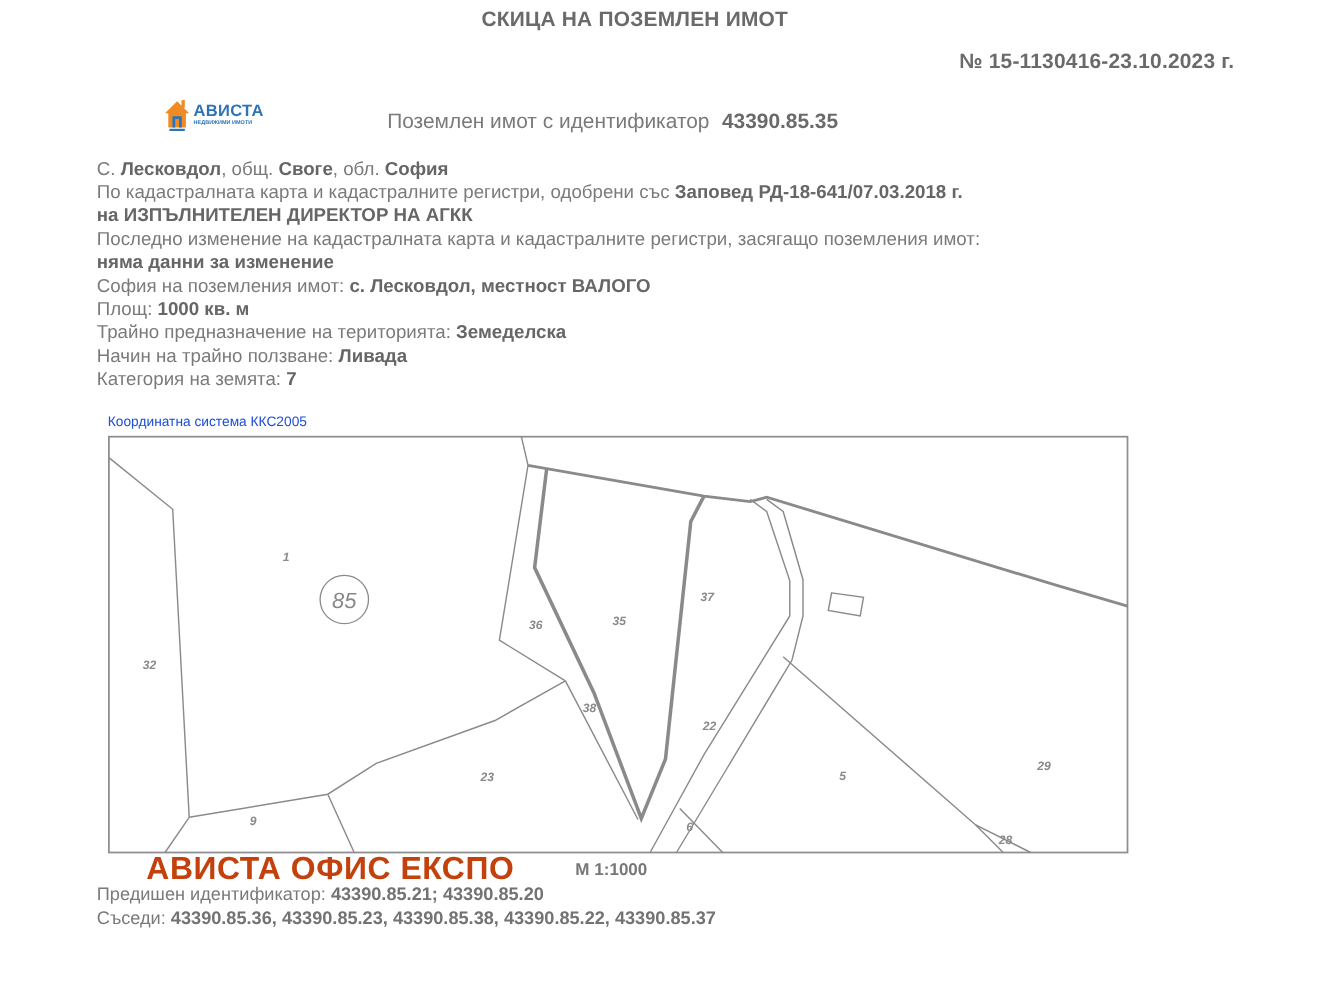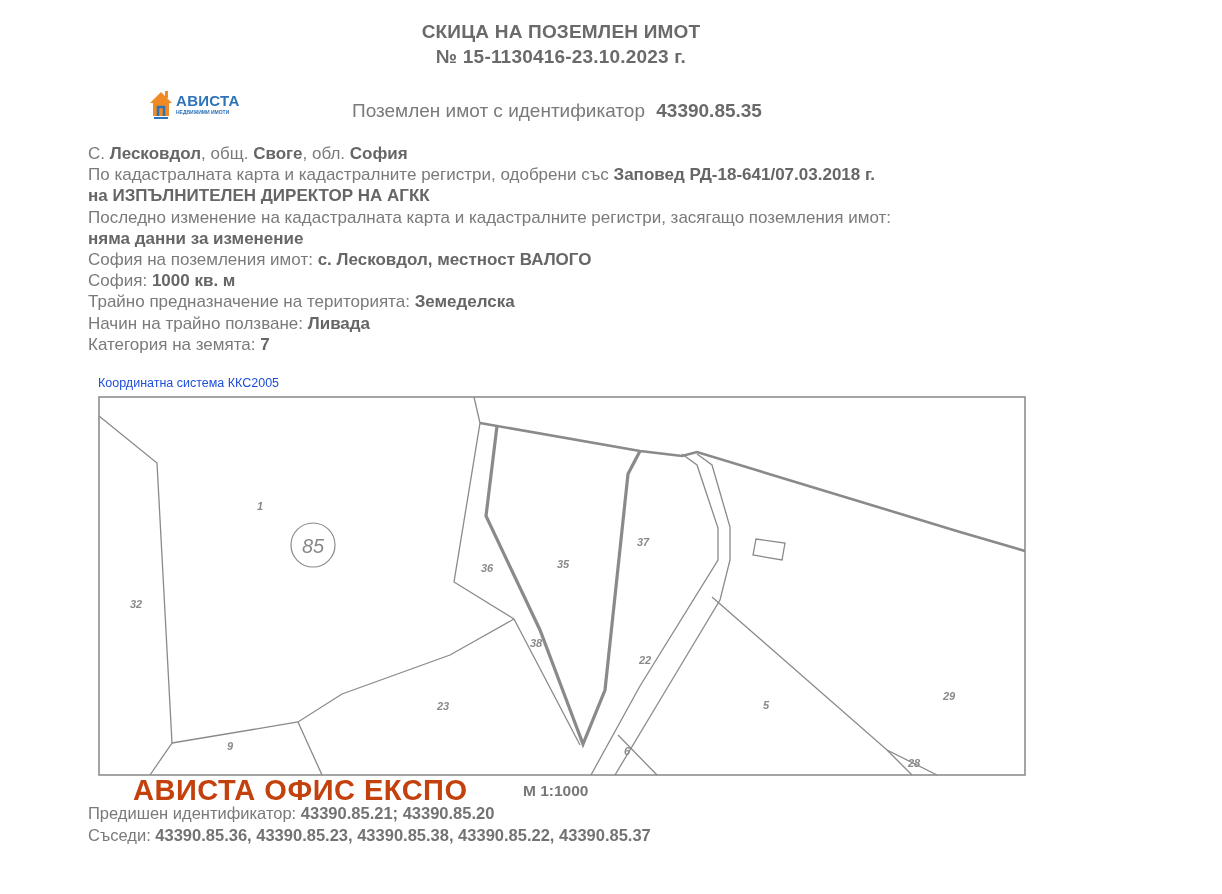--- a/index.html
+++ b/index.html
@@ -4,22 +4,22 @@
   <style>
     html, body { margin: 0; padding: 0; }
     body {
       width: 1222px; height: 894px; background: #ffffff; position: relative; overflow: hidden;
       font-family: "Liberation Sans", "DejaVu Sans", sans-serif; color: #6e6e6e;
     }
     .title {
       position: absolute; left: 0; width: 1122px; text-align: center;
       font-weight: bold; font-size: 19px; color: #6a6a6a; letter-spacing: 0.2px;
     }
-    .t1 { top: 21px; }
-    .t2 { top: 46px; }
+    .t1 { top: 8px; padding-left: 16px; }
+    .t2 { top: 46px; text-align: right; }
     .logo { position: absolute; left: 148px; top: 89px; width: 100px; height: 30px; }
     .logo-text { position: absolute; left: 28px; top: 3px; font-weight: bold; font-size: 15px; color: #2c73b8; letter-spacing: 0.3px; }
     .logo-sub { position: absolute; left: 28px; top: 20px; font-size: 5px; color: #2c73b8; font-weight: bold; }
     .ident { position: absolute; left: 352px; top: 100px; font-size: 19px; color: #7a7a7a; }
     .ident b { color: #6a6a6a; margin-left: 6px; }
     .info { position: absolute; left: 88px; top: 143px; font-size: 17px; line-height: 21.2px; color: #7a7a7a; }
     .info b { color: #666; }
     .line { white-space: nowrap; }
     .coord { position: absolute; left: 98px; top: 376px; font-size: 12.5px; color: #1d4ed8; }
     .map { position: absolute; left: 0; top: 0; }
@@ -65,21 +65,21 @@
     <b>Заповед РД-18-641/07.03.2018 г.</b>
   </div>
   <div class="line"><b>на ИЗПЪЛНИТЕЛЕН ДИРЕКТОР НА АГКК</b></div>
   <div class="line">Последно изменение на кадастралната карта и кадастралните регистри, засягащо поземления имот:</div>
   <div class="line"><b>няма данни за изменение</b></div>
   <div class="line">
     <span>София на поземления имот:</span>
     <b>с. Лесковдол, местност ВАЛОГО</b>
   </div>
   <div class="line">
-    <span>София:</span>
+    <span>Площ:</span>
     <b>1000 кв. м</b>
   </div>
   <div class="line">
     <span>Трайно предназначение на територията:</span>
     <b>Земеделска</b>
   </div>
   <div class="line">
     <span>Начин на трайно ползване:</span>
     <b>Ливада</b>
   </div>

